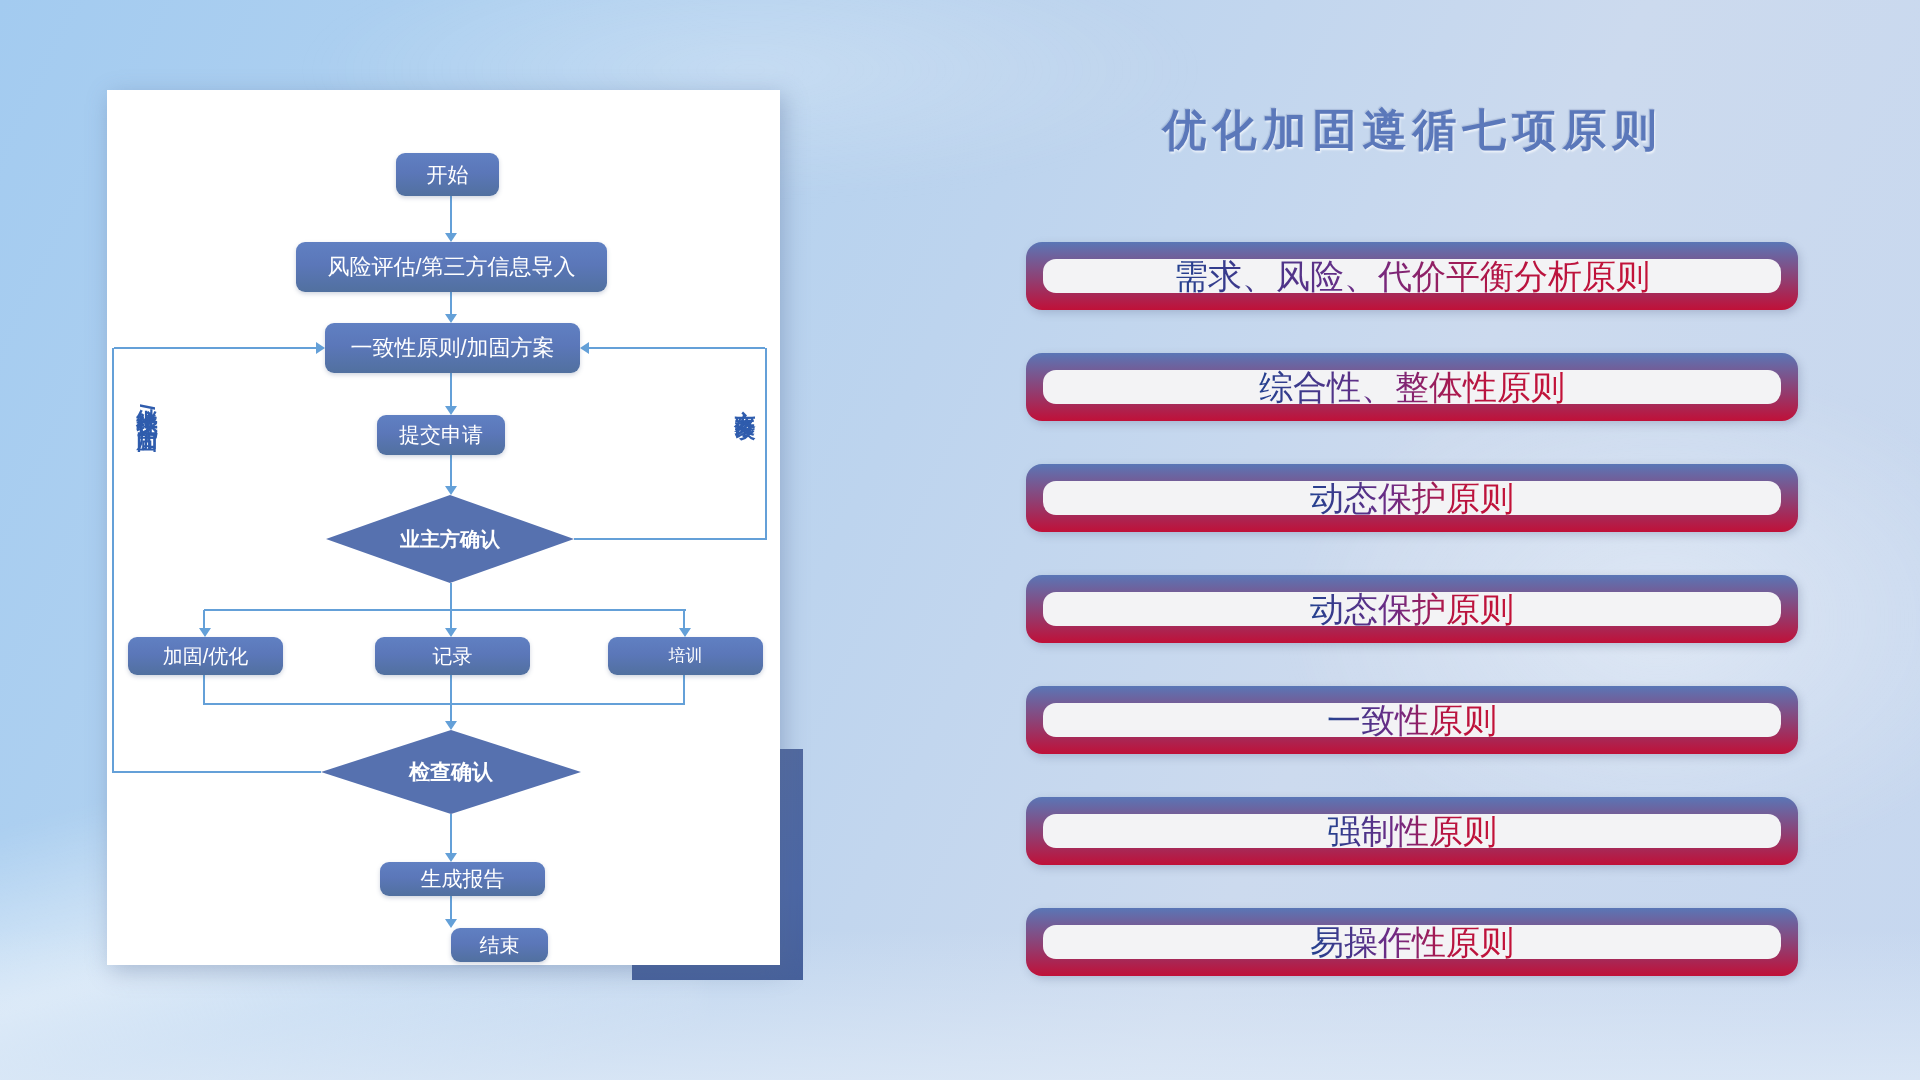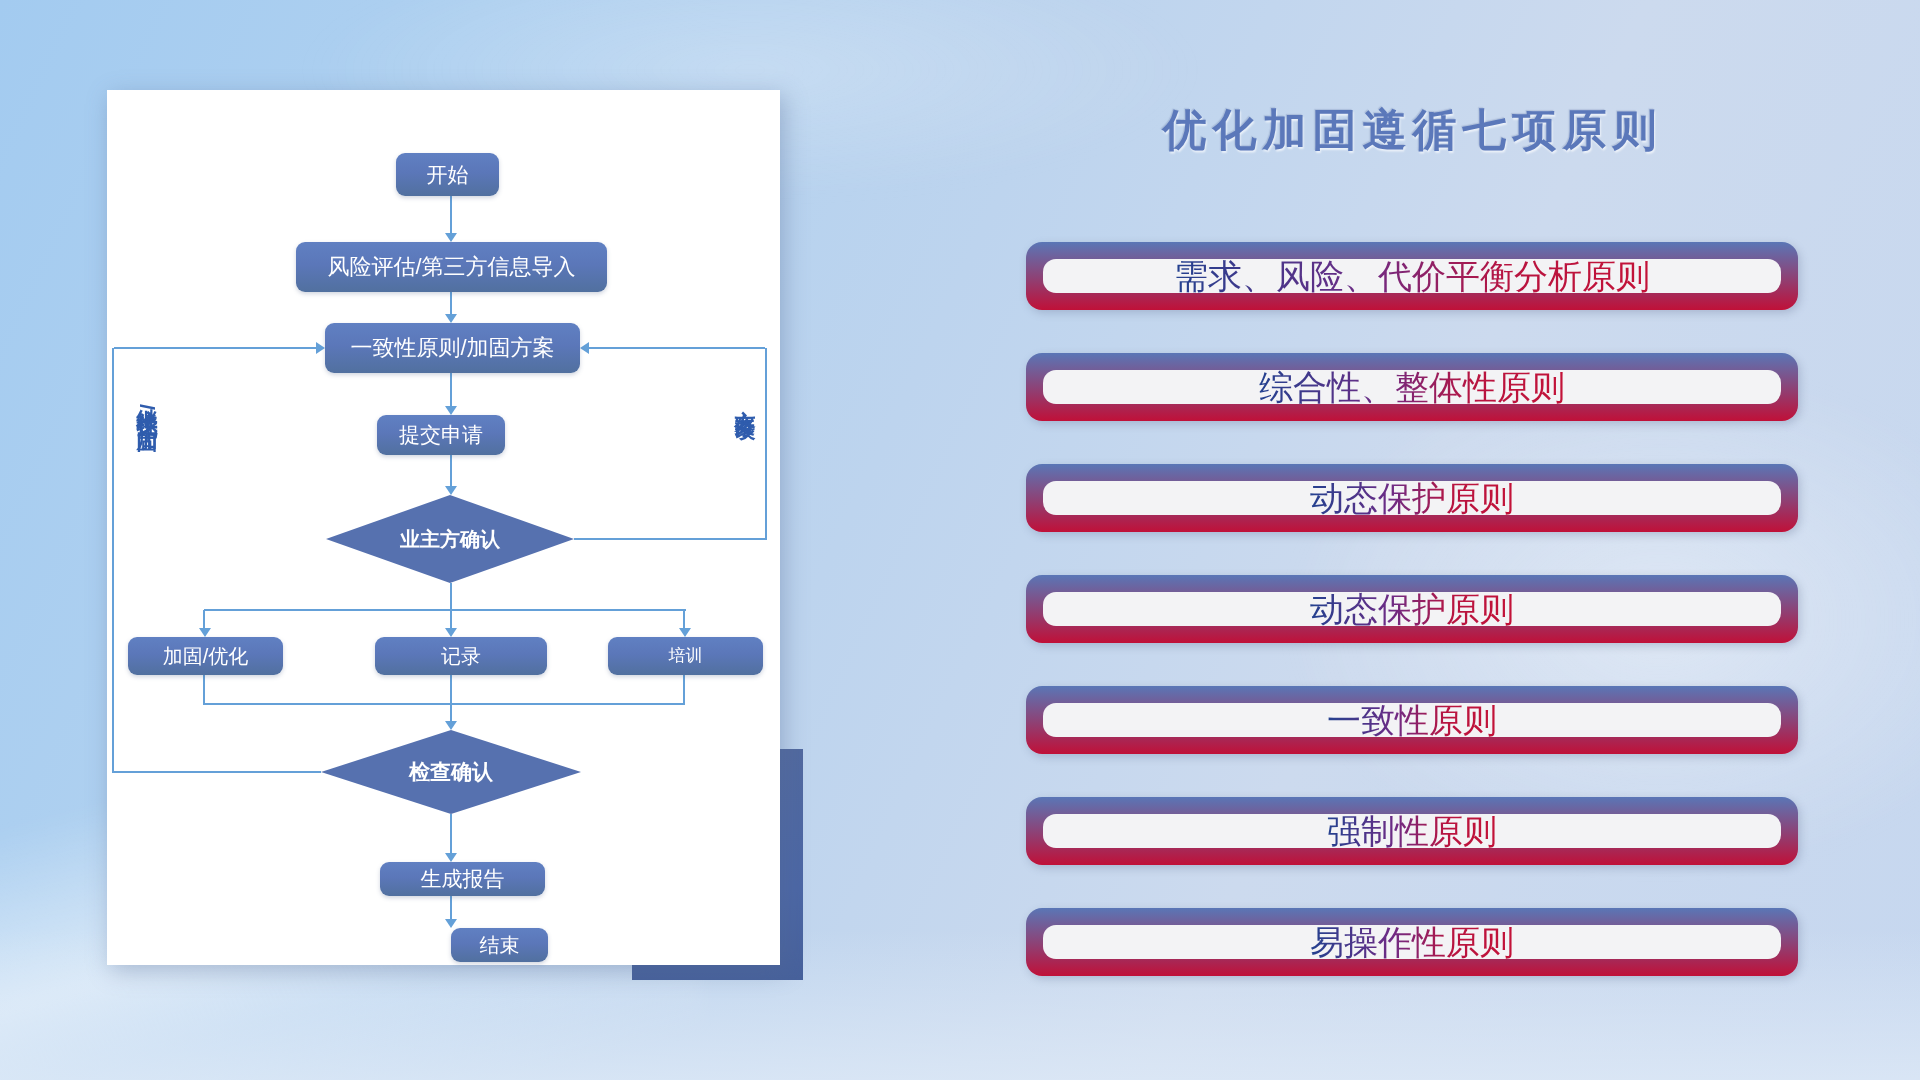--- a/index.html
+++ b/index.html
@@ -122,21 +122,21 @@
     <div class="arr-d" style="left:338px;top:829px;"></div>
     <div class="arr-l" style="left:473px;top:252px;"></div>
     <div class="arr-r" style="left:209px;top:252px;"></div>
 
     <div class="node" style="left:289px;top:63px;width:103px;height:43px;font-size:21px;">开始</div>
     <div class="node" style="left:189px;top:152px;width:311px;height:50px;font-size:22px;">风险评估/第三方信息导入</div>
     <div class="node" style="left:218px;top:233px;width:255px;height:50px;font-size:22px;">一致性原则/加固方案</div>
     <div class="node" style="left:270px;top:325px;width:128px;height:40px;font-size:21px;">提交申请</div>
     <div class="diamond" style="left:219px;top:405px;width:248px;height:88px;font-size:20px;">业主方确认</div>
     <div class="node" style="left:21px;top:547px;width:155px;height:38px;font-size:20px;text-align:right;">加固/优化</div>
-    <div class="node" style="left:268px;top:547px;width:172px;height:38px;font-size:20px;">记录</div>
+    <div class="node" style="left:268px;top:547px;width:155px;height:38px;font-size:20px;">记录</div>
     <div class="node" style="left:501px;top:547px;width:155px;height:38px;font-size:17px;">培训</div>
     <div class="diamond" style="left:214px;top:640px;width:260px;height:84px;font-size:21px;">检查确认</div>
     <div class="node" style="left:273px;top:772px;width:165px;height:34px;font-size:21px;">生成报告</div>
     <div class="node" style="left:296px;top:838px;width:97px;height:34px;font-size:20px;margin-left:48px;">结束</div>
 
     <div class="vlabel" style="left:30px;top:302px;">继续优化/加固</div>
     <div class="vlabel" style="left:628px;top:303px;">方案修改</div>
   </div>
 
   <div class="title">优化加固遵循七项原则</div>

